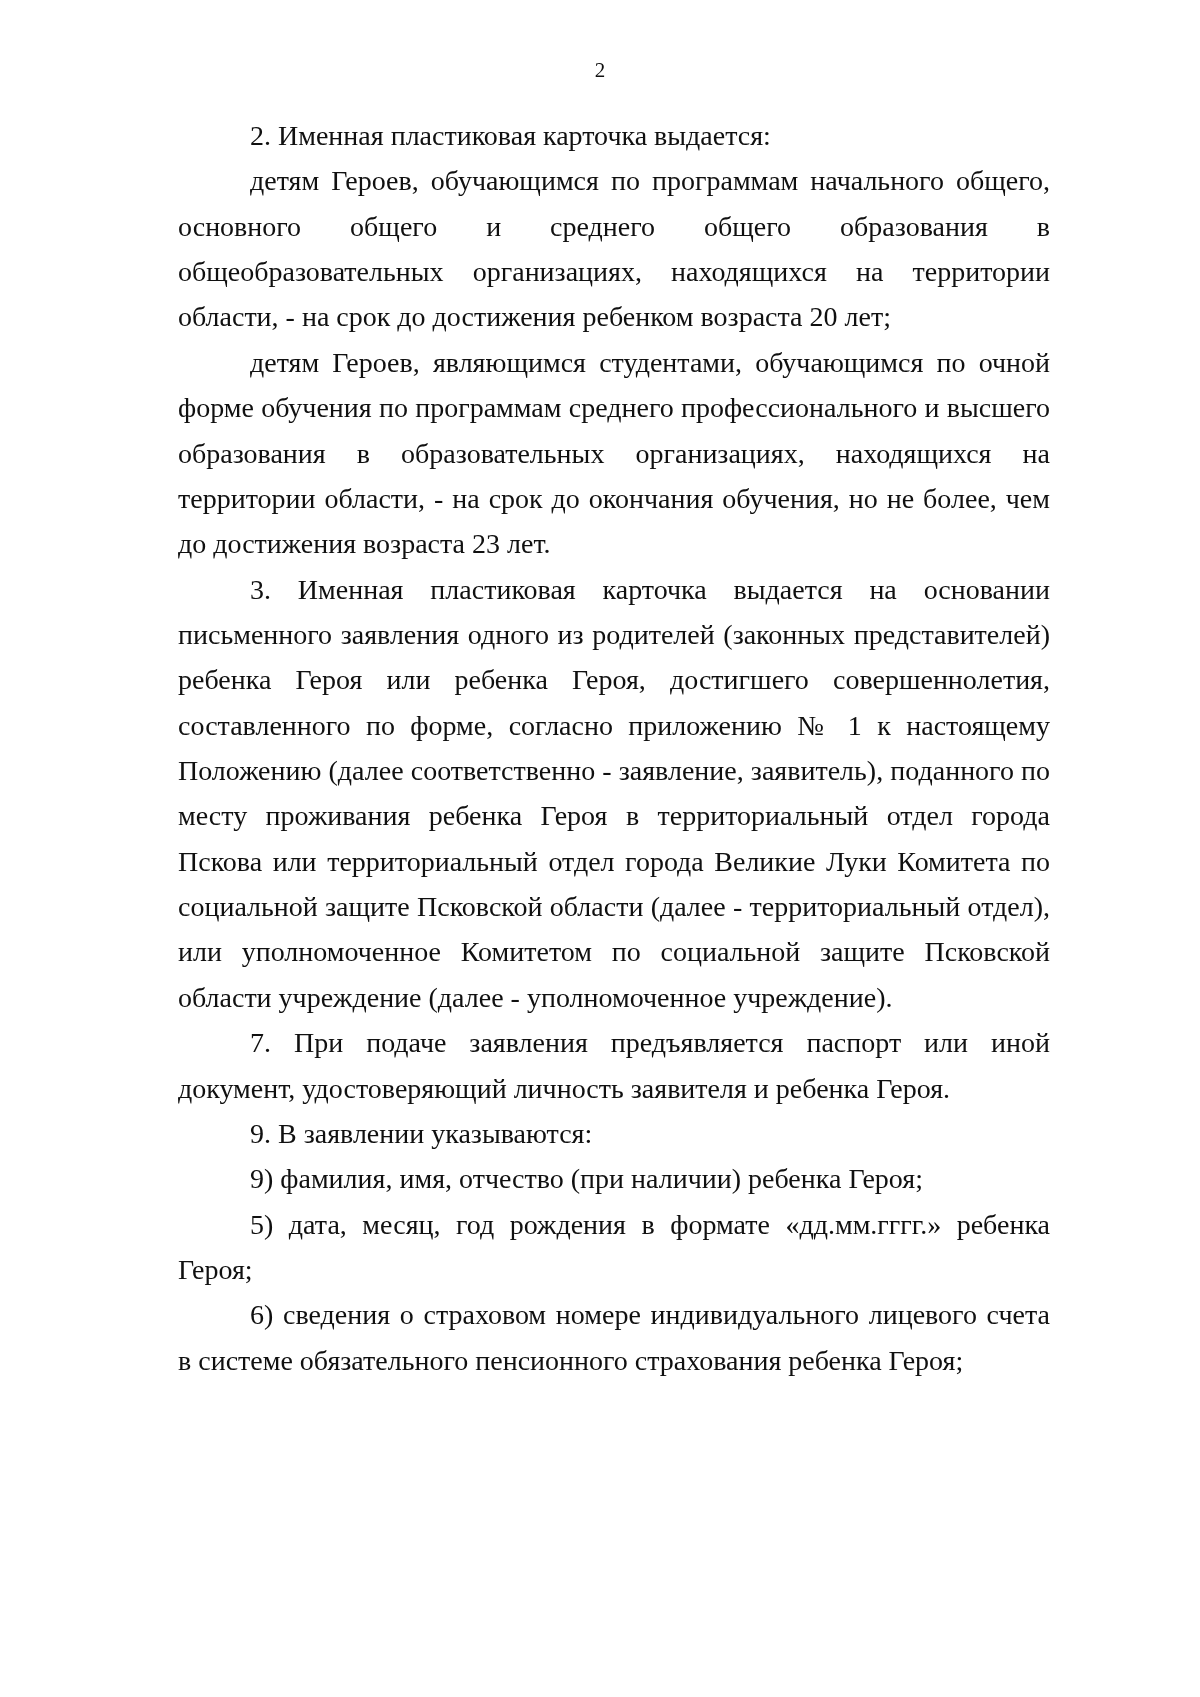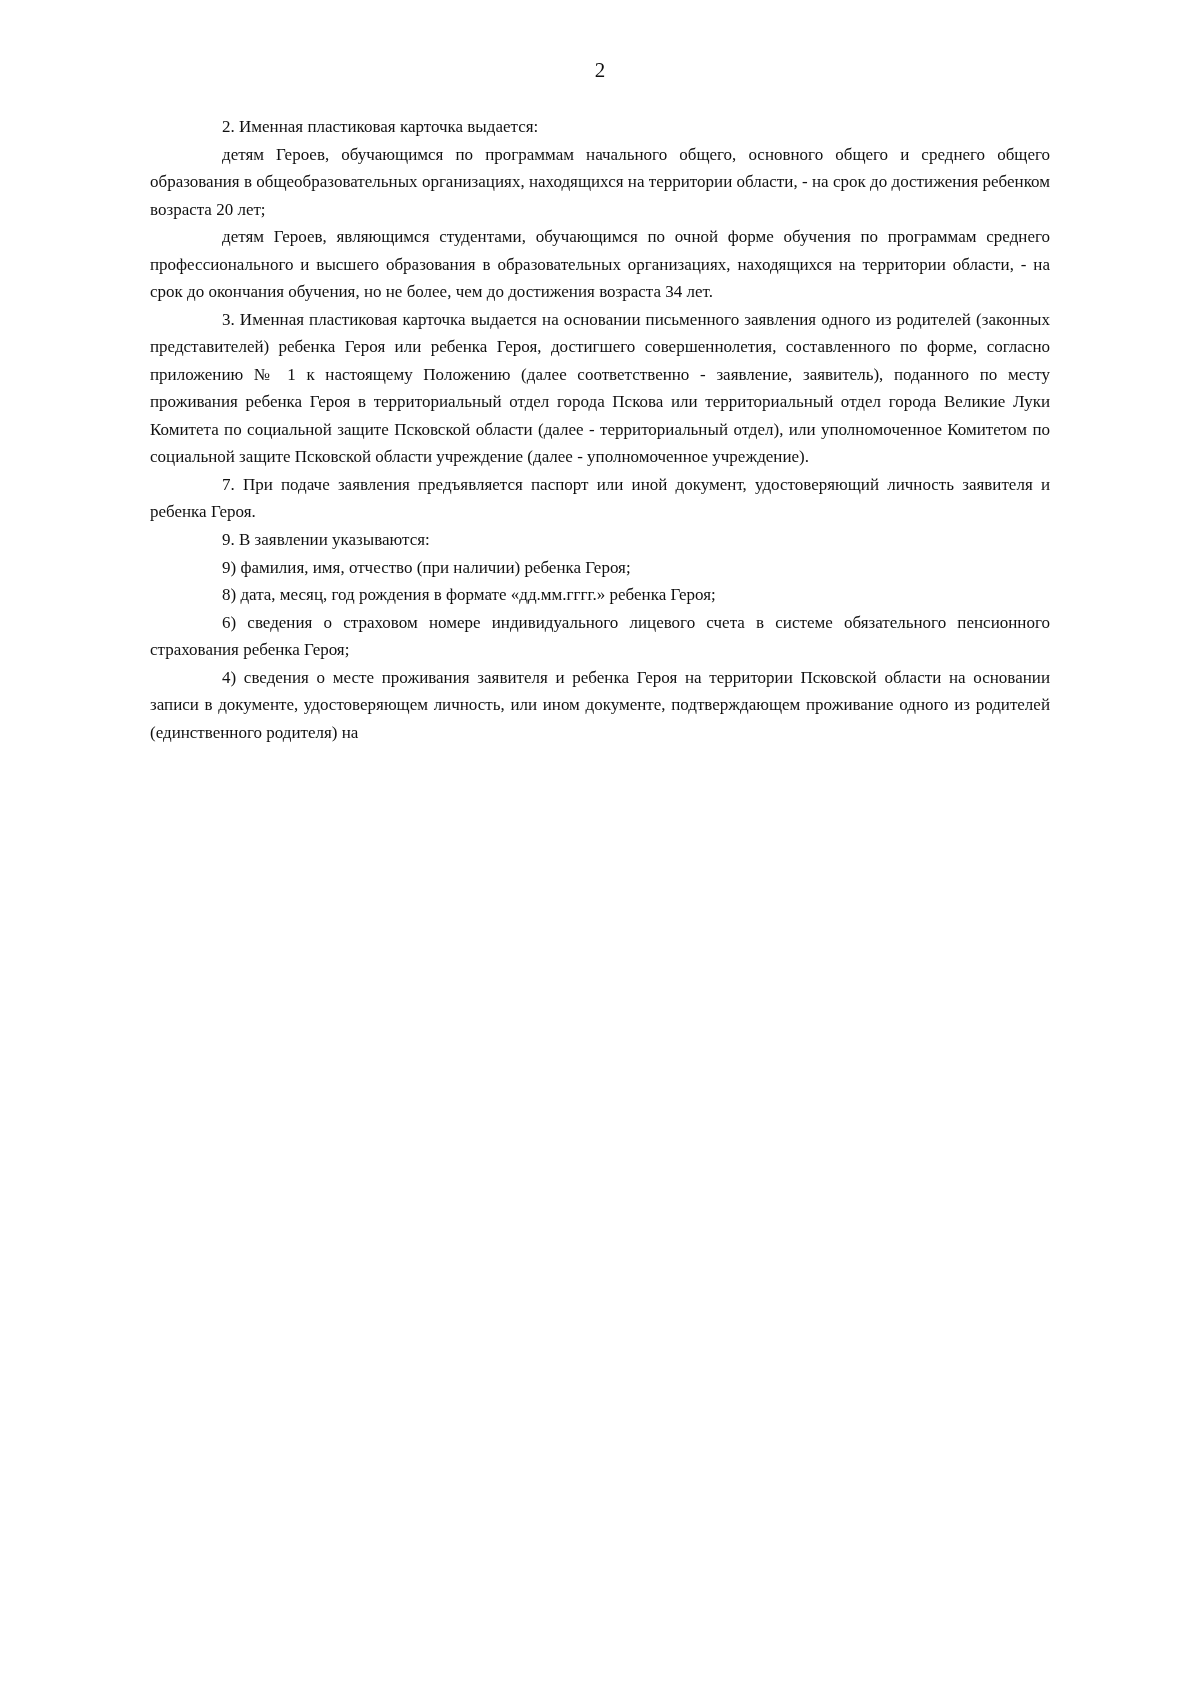--- a/index.html
+++ b/index.html
@@ -18,44 +18,44 @@
     color: #101010;
   }
   .page-number {
     text-align: center;
     font-size: 21px;
     line-height: 1;
     margin: 0 0 32px 0;
     font-family: "Liberation Serif", "DejaVu Serif", serif;
   }
   .body-text {
-    font-size: 17px;
+    font-size: 28px;
     line-height: 1.62;
     text-align: justify;
     text-justify: inter-word;
     hyphens: none;
+    margin-left: 28px;
   }
   .body-text p {
     margin: 0;
     text-indent: 72px;
   }
 </style>
 </head>
 <body>
 
 <div class="page">
 
   <div class="page-number">2</div>
 
   <div class="body-text">
     <p>2. Именная пластиковая карточка  выдается:</p>
     <p>детям Героев, обучающимся по программам начального общего, основного общего и среднего общего образования в общеобразовательных организациях, находящихся на территории области, -  на срок до достижения ребенком возраста 20 лет;</p>
-    <p>детям Героев, являющимся студентами, обучающимся по очной форме обучения по программам среднего профессионального и высшего образования в образовательных организациях, находящихся на территории области, - на срок до окончания обучения, но не более, чем  до достижения возраста 34 лет.</p>
+    <p>детям Героев, являющимся студентами, обучающимся по очной форме обучения по программам среднего профессионального и высшего образования в образовательных организациях, находящихся на территории области, - на срок до окончания обучения, но не более, чем  до достижения возраста 23 лет.</p>
     <p>3. Именная пластиковая карточка выдается на основании письменного заявления одного из родителей (законных представителей) ребенка Героя или ребенка Героя, достигшего совершеннолетия, составленного по форме, согласно приложению № 1 к настоящему Положению  (далее соответственно - заявление, заявитель), поданного по месту проживания ребенка Героя в территориальный отдел города Пскова или территориальный отдел города Великие Луки Комитета по социальной защите Псковской области (далее - территориальный отдел), или уполномоченное Комитетом по социальной защите Псковской области учреждение (далее - уполномоченное учреждение).</p>
     <p>7. При подаче заявления предъявляется паспорт или иной документ, удостоверяющий личность заявителя и  ребенка Героя.</p>
     <p>9. В заявлении указываются:</p>
     <p>9) фамилия, имя, отчество (при наличии) ребенка Героя;</p>
-    <p>8) дата, месяц, год рождения в формате «дд.мм.гггг.» ребенка Героя;</p>
+    <p>5) дата, месяц, год рождения в формате «дд.мм.гггг.» ребенка Героя;</p>
     <p>6) сведения о страховом номере индивидуального лицевого счета в системе обязательного пенсионного страхования  ребенка Героя;</p>
-    <p>4) сведения о месте проживания заявителя и ребенка Героя на территории Псковской области на основании записи в документе, удостоверяющем личность, или ином документе, подтверждающем проживание одного из родителей (единственного родителя) на</p>
   </div>
 
 </div>
 
 </body></html>

